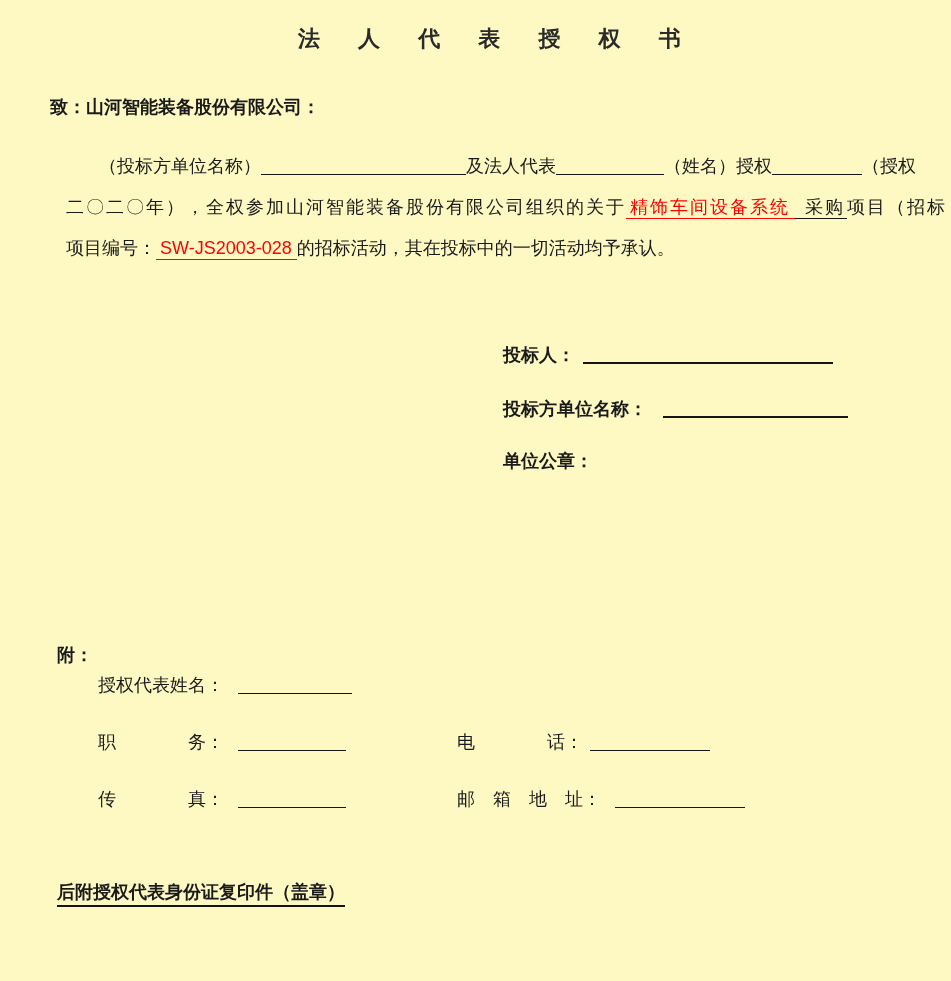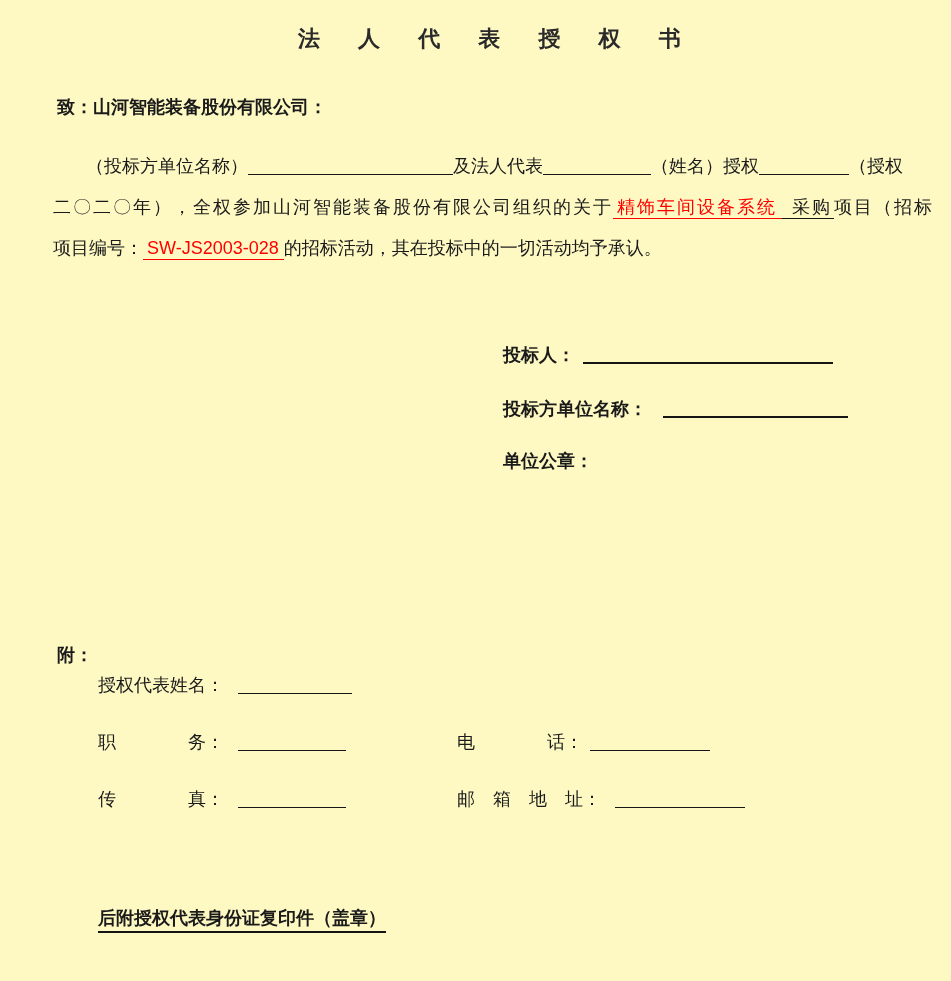--- a/index.html
+++ b/index.html
@@ -11,25 +11,25 @@
     font-size:18px;
     color:#1a1a1a;
     overflow:hidden;
   }
   .doc-title{
     position:absolute;top:24px;left:298px;
     font-size:22px;font-weight:bold;color:#2a2a2a;
     letter-spacing:16px;white-space:nowrap;
   }
   .salutation{
-    position:absolute;top:96px;left:57px;
+    position:absolute;top:96px;left:50px;
     font-weight:bold;line-height:23px;white-space:nowrap;
   }
   .paragraph{
-    position:absolute;top:146px;left:53px;width:880px;
+    position:absolute;top:146px;left:66px;width:880px;
     line-height:41px;
   }
   .para-line{white-space:nowrap;}
   .para-line.indent{padding-left:33px;}
   .para-line.justified{letter-spacing:2px;}
   .bl{
     display:inline-block;
     border-bottom:1.6px solid #151515;
     height:20px;vertical-align:-3px;
   }
@@ -52,22 +52,22 @@
   .attach{
     position:absolute;top:644px;left:57px;line-height:23px;
   }
   .attach-heading{font-weight:bold;margin-bottom:6px;}
   .attach-row{
     display:flex;height:57px;padding-left:41px;white-space:nowrap;
   }
   .attach-col-left{width:359px;flex:0 0 359px;}
   .attach-col-right{flex:1;}
   .footer-note{
-    position:absolute;top:906px;left:57px;
-    font-weight:bold;white-space:nowrap;margin-left:41px;
+    position:absolute;top:880px;left:57px;
+    font-weight:bold;white-space:nowrap;
   }
   .footer-note .underlined{
     border-bottom:2px solid #151515;padding-bottom:3px;
   }
 </style>
 </head>
 <body>
 
 <div class="page">
 

